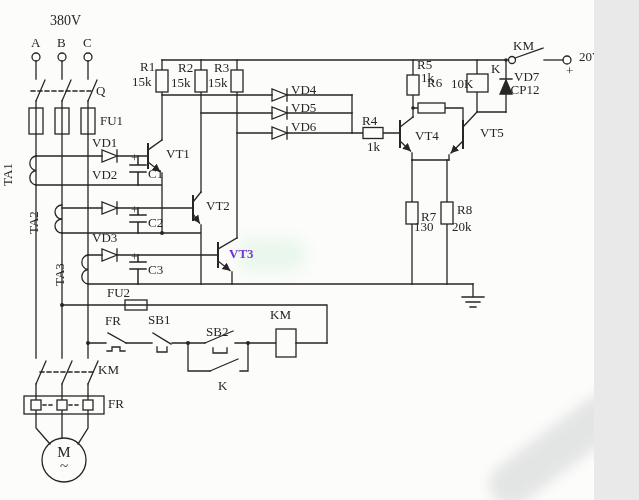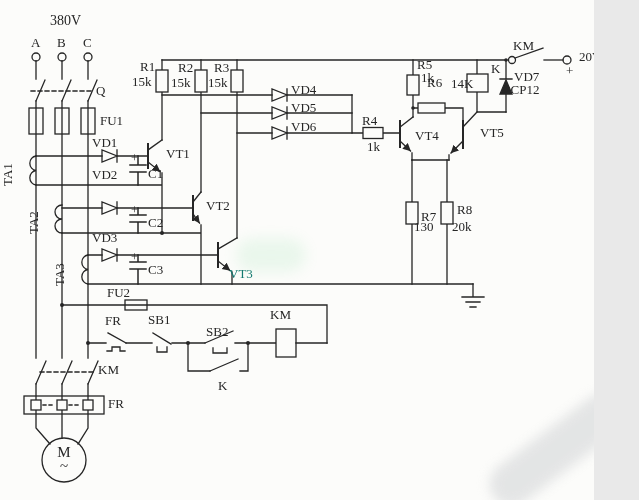--- a/index.html
+++ b/index.html
@@ -220,32 +220,32 @@
 
 <span class="lb sm" style="left:131px;top:152px">+</span>
 <span class="lb sm" style="left:131px;top:204px">+</span>
 <span class="lb sm" style="left:131px;top:251px">+</span>
 <span class="lb" style="left:148px;top:167px">C1</span>
 <span class="lb" style="left:148px;top:216px">C2</span>
 <span class="lb" style="left:148px;top:263px">C3</span>
 
 <span class="lb" style="left:166px;top:147px">VT1</span>
 <span class="lb" style="left:206px;top:199px">VT2</span>
-<span class="lb" style="left: 229px; top: 247px; font-weight: normal; color: #0f766e; margin-top: 20px;">VT3</span>
+<span class="lb" style="left: 229px; top: 247px; font-weight: bold; color: #6d28d9;">VT3</span>
 
 <span class="lb" style="left:291px;top:83px">VD4</span>
 <span class="lb" style="left:291px;top:101px">VD5</span>
 <span class="lb" style="left:291px;top:120px">VD6</span>
 
 <span class="lb" style="left:362px;top:114px">R4</span>
 <span class="lb" style="left:367px;top:140px">1k</span>
 <span class="lb" style="left:417px;top:58px">R5</span>
 <span class="lb" style="left:421px;top:71px">1k</span>
 <span class="lb" style="left:427px;top:76px">R6</span>
-<span class="lb" style="left:451px;top:77px">14K</span>
+<span class="lb" style="left:451px;top:77px">10K</span>
 
 <span class="lb" style="left:415px;top:129px">VT4</span>
 <span class="lb" style="left:480px;top:126px">VT5</span>
 
 <span class="lb" style="left:491px;top:62px">K</span>
 <span class="lb" style="left:514px;top:70px">VD7</span>
 <span class="lb" style="left:504px;top:83px">2CP12</span>
 <span class="lb" style="left:513px;top:39px">KM</span>
 <span class="lb" style="left:579px;top:50px">20V</span>
 <span class="lb" style="left:566px;top:64px">+</span>

